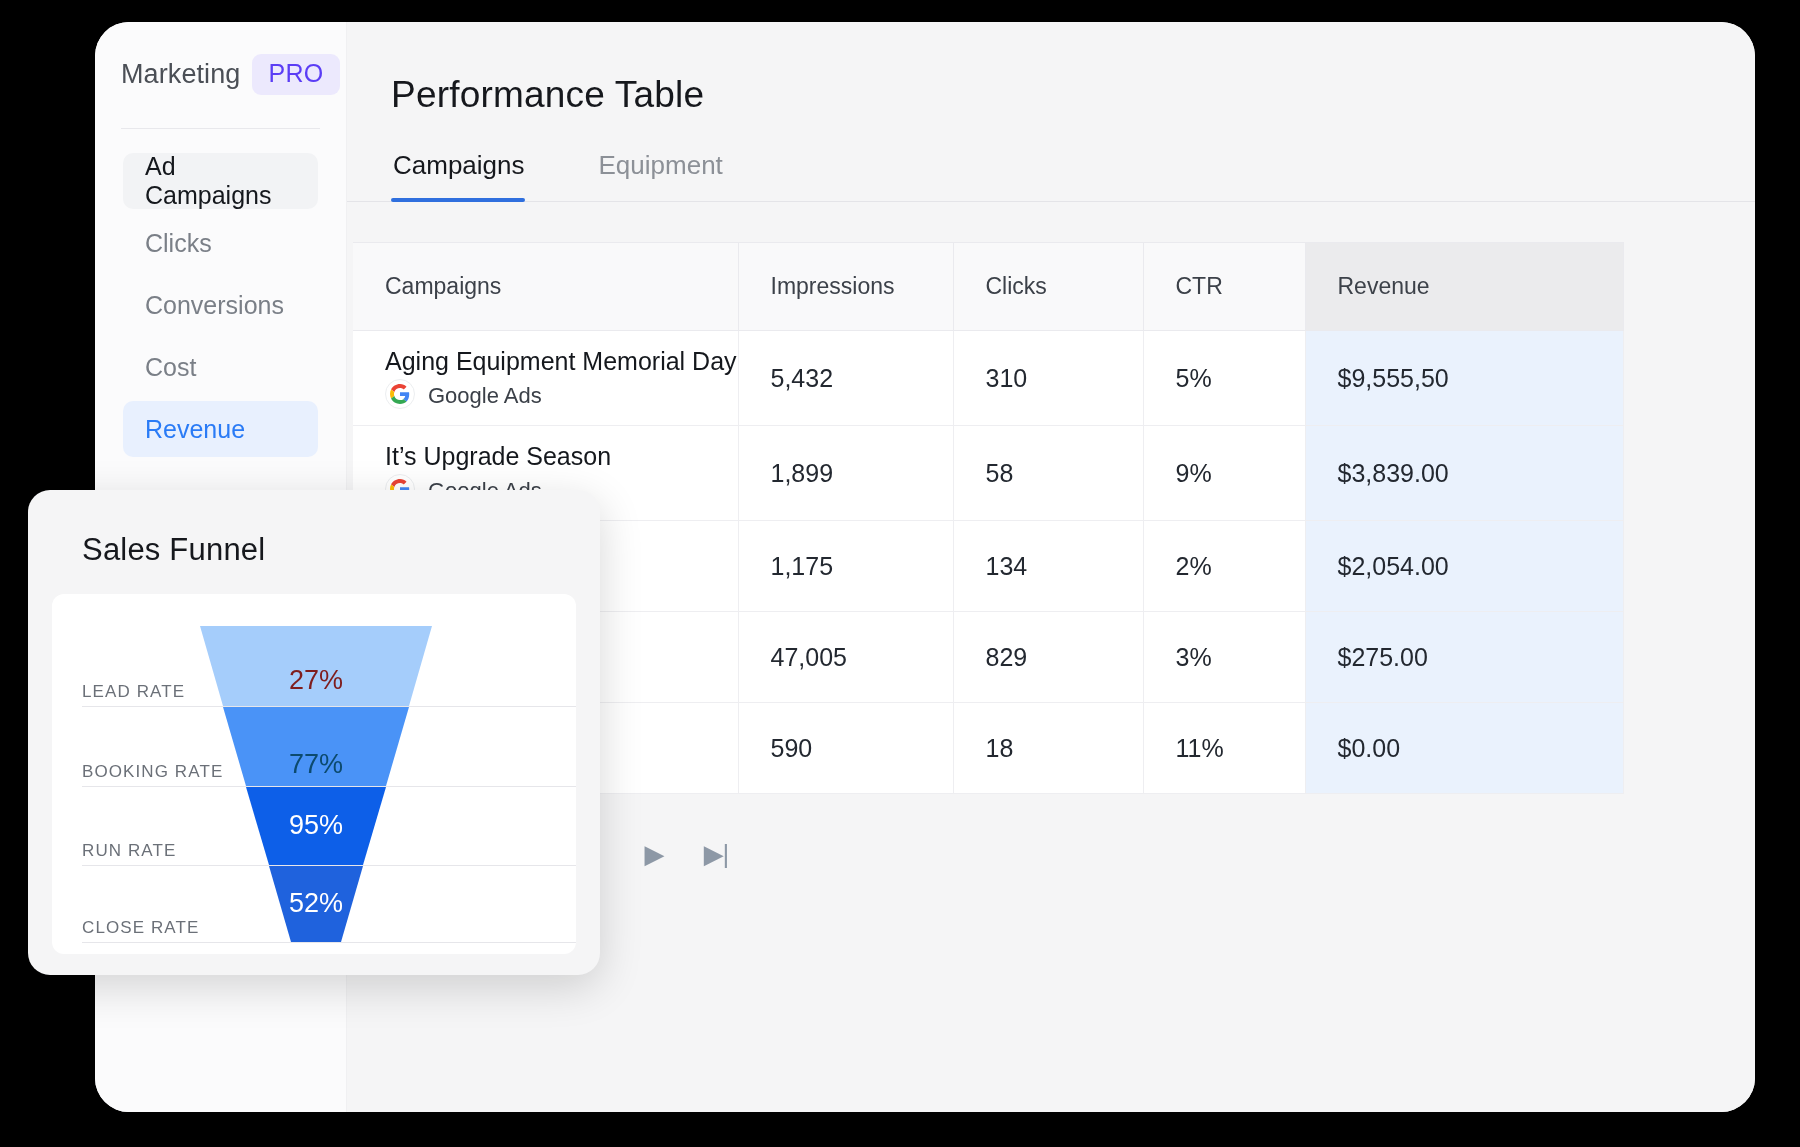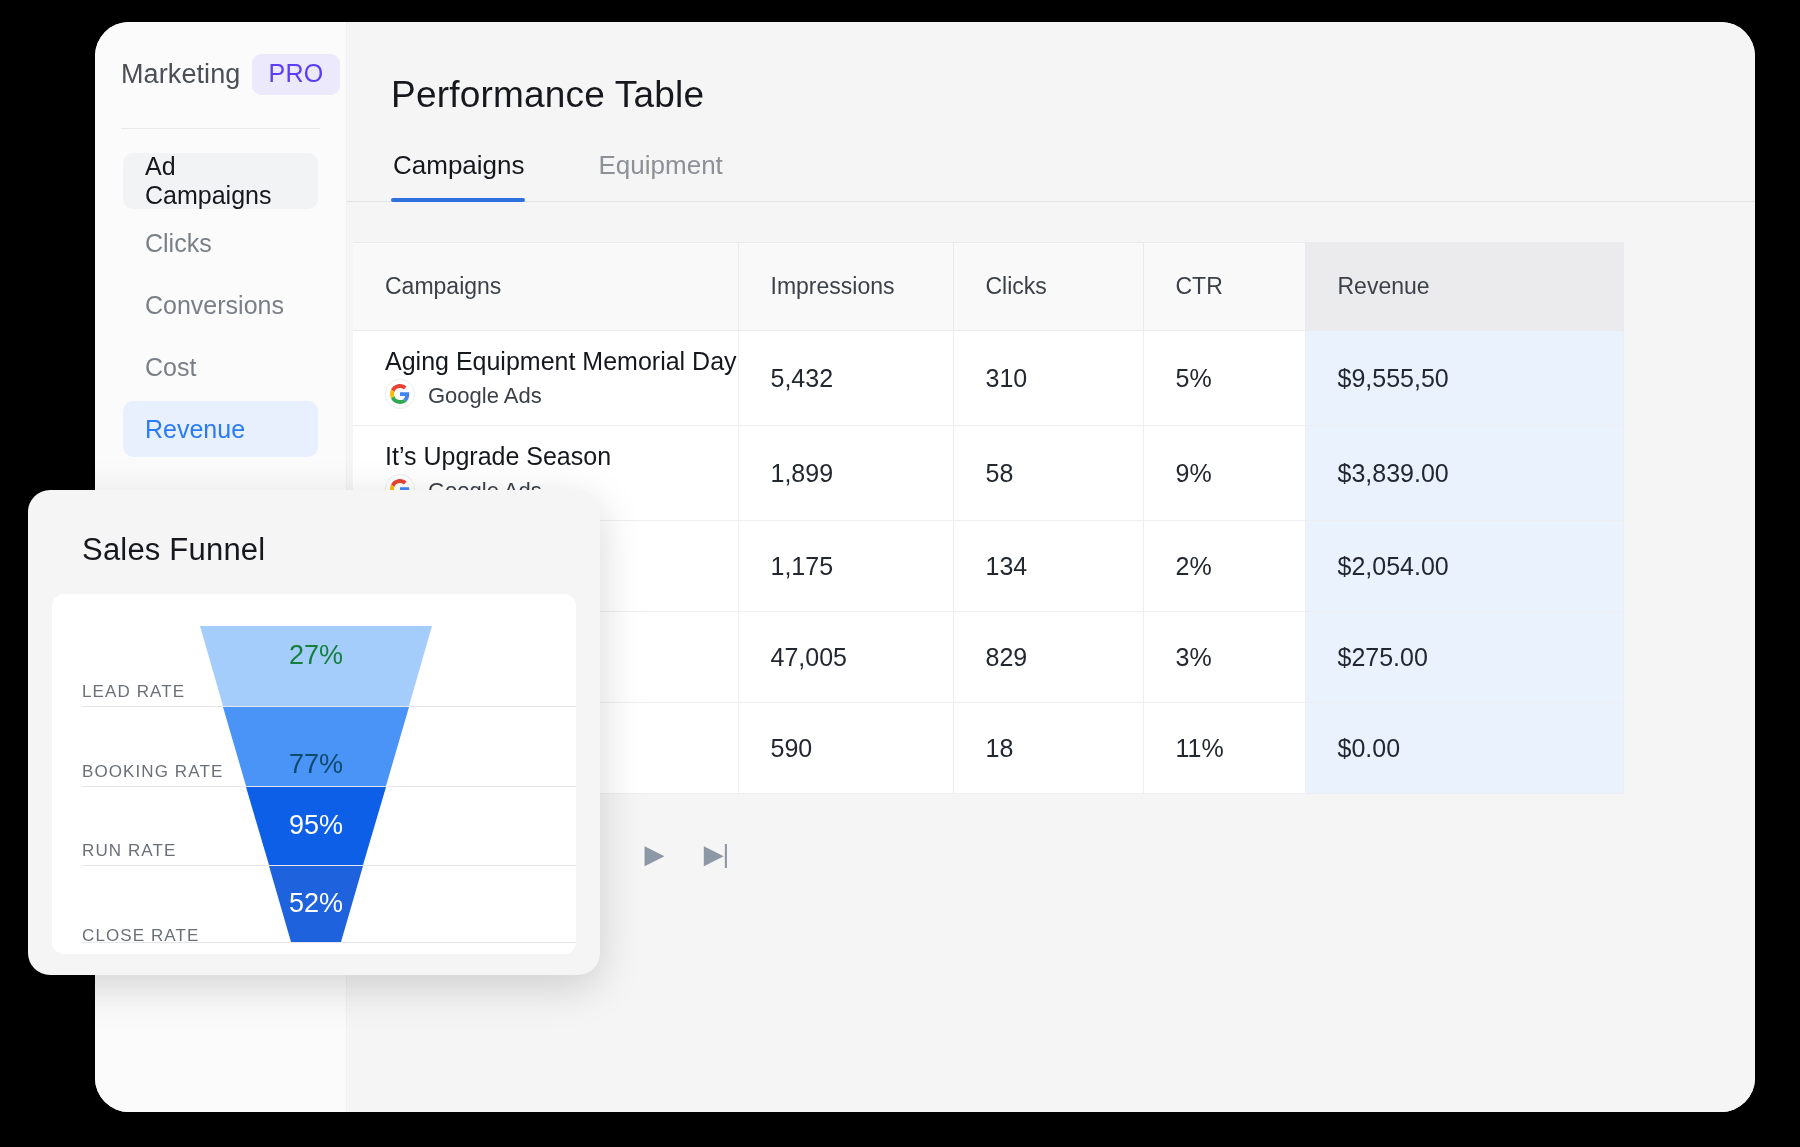--- a/index.html
+++ b/index.html
@@ -325,22 +325,22 @@
       </svg>
 
       <div class="frow-line" style="top:112px;"></div>
       <div class="frow-line" style="top:192px;"></div>
       <div class="frow-line" style="top:271px;"></div>
       <div class="frow-line" style="top:348px;"></div>
 
       <div class="frow-label" style="top:88px;">LEAD RATE</div>
       <div class="frow-label" style="top:168px;">BOOKING RATE</div>
       <div class="frow-label" style="top:247px;">RUN RATE</div>
-      <div class="frow-label" style="top:332px;">CLOSE RATE</div>
-
-      <div class="fval" style="top:46px;  left:204px; color:#15803d;">27%</div>
+      <div class="frow-label" style="top:324px;">CLOSE RATE</div>
+
+      <div class="fval" style="top:71px;  left:204px; color:#7f1d1d;">27%</div>
       <div class="fval" style="top:155px; left:204px; color:#0c4a6e;">77%</div>
       <div class="fval" style="top:216px; left:204px; color:#ffffff;">95%</div>
       <div class="fval" style="top:294px; left:204px; color:#ffffff;">52%</div>
     </div>
   </div>
 
 </div>
 
 </body></html>

